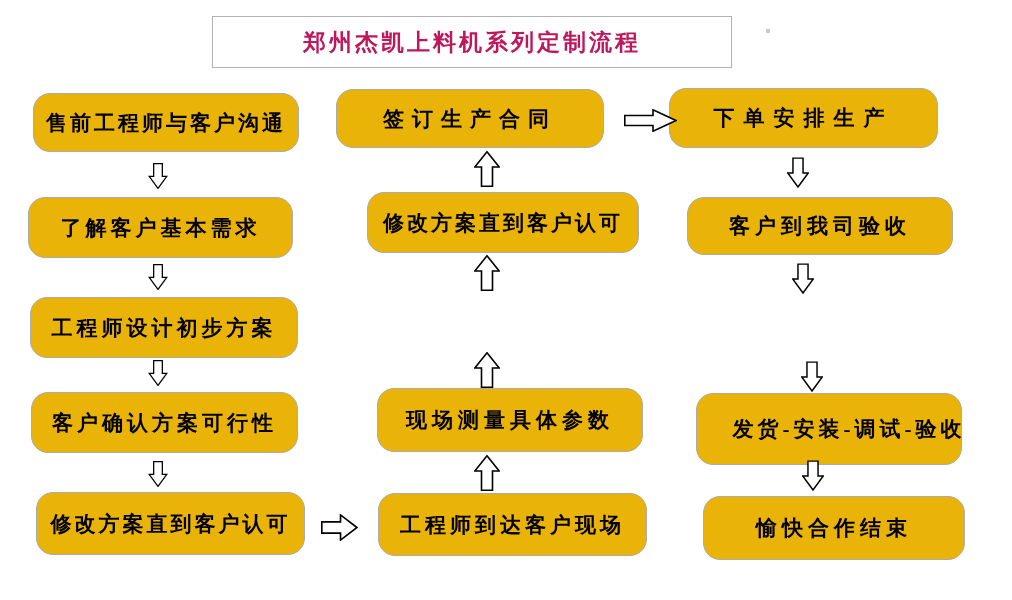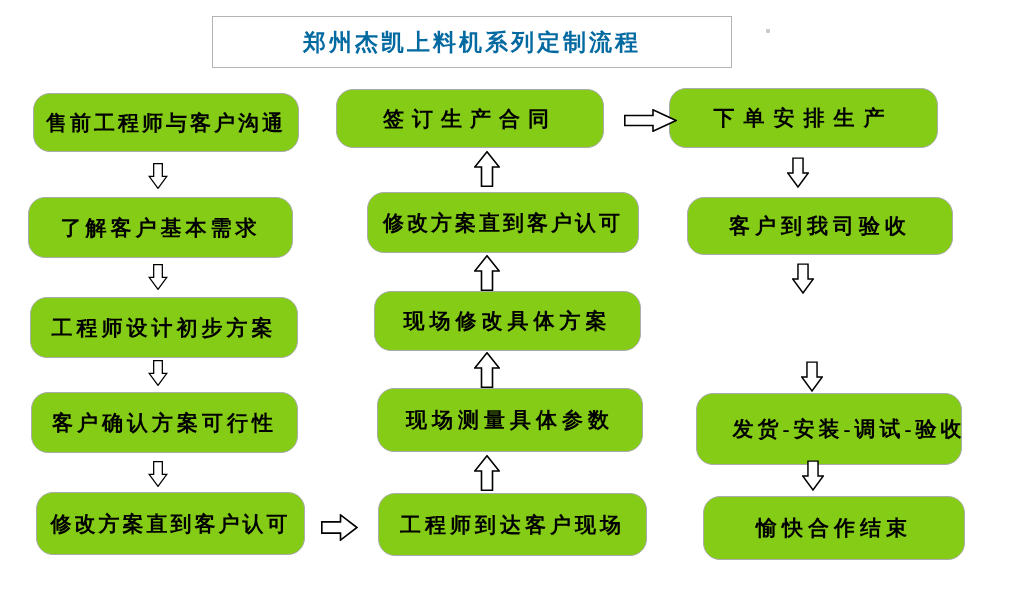--- a/index.html
+++ b/index.html
@@ -6,26 +6,26 @@
   body {
     width:1012px; height:600px; background:#ffffff; position:relative;
     font-family:"Liberation Serif","DejaVu Serif",serif;
     overflow:hidden;
   }
   .stage { position:absolute; left:0; top:0; width:1012px; height:600px; }
   .title-box {
     position:absolute; left:212px; top:16px; width:518px; height:50px;
     border:1px solid #b3b3b3; background:#ffffff;
     display:flex; align-items:center; justify-content:center;
-    font-weight:bold; font-size:23px; letter-spacing:3px; color:#0369a1;
+    font-weight:bold; font-size:23px; letter-spacing:3px; color:#be185d;
     white-space:nowrap;
   }
   .node {
     position:absolute; border:1px solid #ababab; border-radius:17px;
-    background:#84cc16; display:flex; align-items:center; justify-content:center;
+    background:#eab308; display:flex; align-items:center; justify-content:center;
     font-weight:bold; font-size:21px; color:#000000; white-space:nowrap;
     box-sizing:border-box;
   }
   .arrow { position:absolute; display:block; }
   .arrow polygon { fill:#ffffff; stroke:#000000; stroke-width:1.6; stroke-linejoin:miter; }
   .anchor-dot {
     position:absolute; left:766px; top:29px; width:4px; height:4px;
     background:#c9c9c9; border-radius:1px;
   }
 </style>
@@ -39,21 +39,20 @@
   <div class="anchor-dot"></div>
 
   <div class="node" style="left:33px;top:93px;width:266px;height:59px;letter-spacing:3px;">售前工程师与客户沟通</div>
   <div class="node" style="left:28px;top:197px;width:265px;height:61px;letter-spacing:4px;">了解客户基本需求</div>
   <div class="node" style="left:30px;top:297px;width:268px;height:61px;letter-spacing:4px;">工程师设计初步方案</div>
   <div class="node" style="left:31px;top:392px;width:267px;height:61px;letter-spacing:4px;text-align:right;">客户确认方案可行性</div>
   <div class="node" style="left:36px;top:492px;width:269px;height:63px;letter-spacing:3px;">修改方案直到客户认可</div>
 
   <div class="node" style="left:336px;top:89px;width:268px;height:59px;letter-spacing:8px;">签订生产合同</div>
   <div class="node" style="left:367px;top:192px;width:272px;height:61px;letter-spacing:3px;">修改方案直到客户认可</div>
-  <div class="node" style="left:374px;top:291px;width:267px;height:60px;letter-spacing:5px;">现场修改具体方案</div>
   <div class="node" style="left:377px;top:388px;width:266px;height:64px;letter-spacing:5px;">现场测量具体参数</div>
   <div class="node" style="left:378px;top:493px;width:269px;height:63px;letter-spacing:4px;">工程师到达客户现场</div>
 
   <div class="node" style="left:669px;top:88px;width:269px;height:60px;letter-spacing:9px;">下单安排生产</div>
   <div class="node" style="left:687px;top:197px;width:266px;height:58px;letter-spacing:5px;">客户到我司验收</div>
   <div class="node" style="left:696px;top:393px;width:266px;height:72px;letter-spacing:4px;padding-left:40px;">发货-安装-调试-验收</div>
   <div class="node" style="left:703px;top:496px;width:262px;height:64px;letter-spacing:5px;">愉快合作结束</div>
 
   <svg class="arrow" style="left:148px;top:163px;" width="20" height="26" viewBox="0 0 24 33">
     <polygon points="6.5,0.8 17.5,0.8 17.5,17 23.2,17 12,32.2 0.8,17 6.5,17"></polygon>

